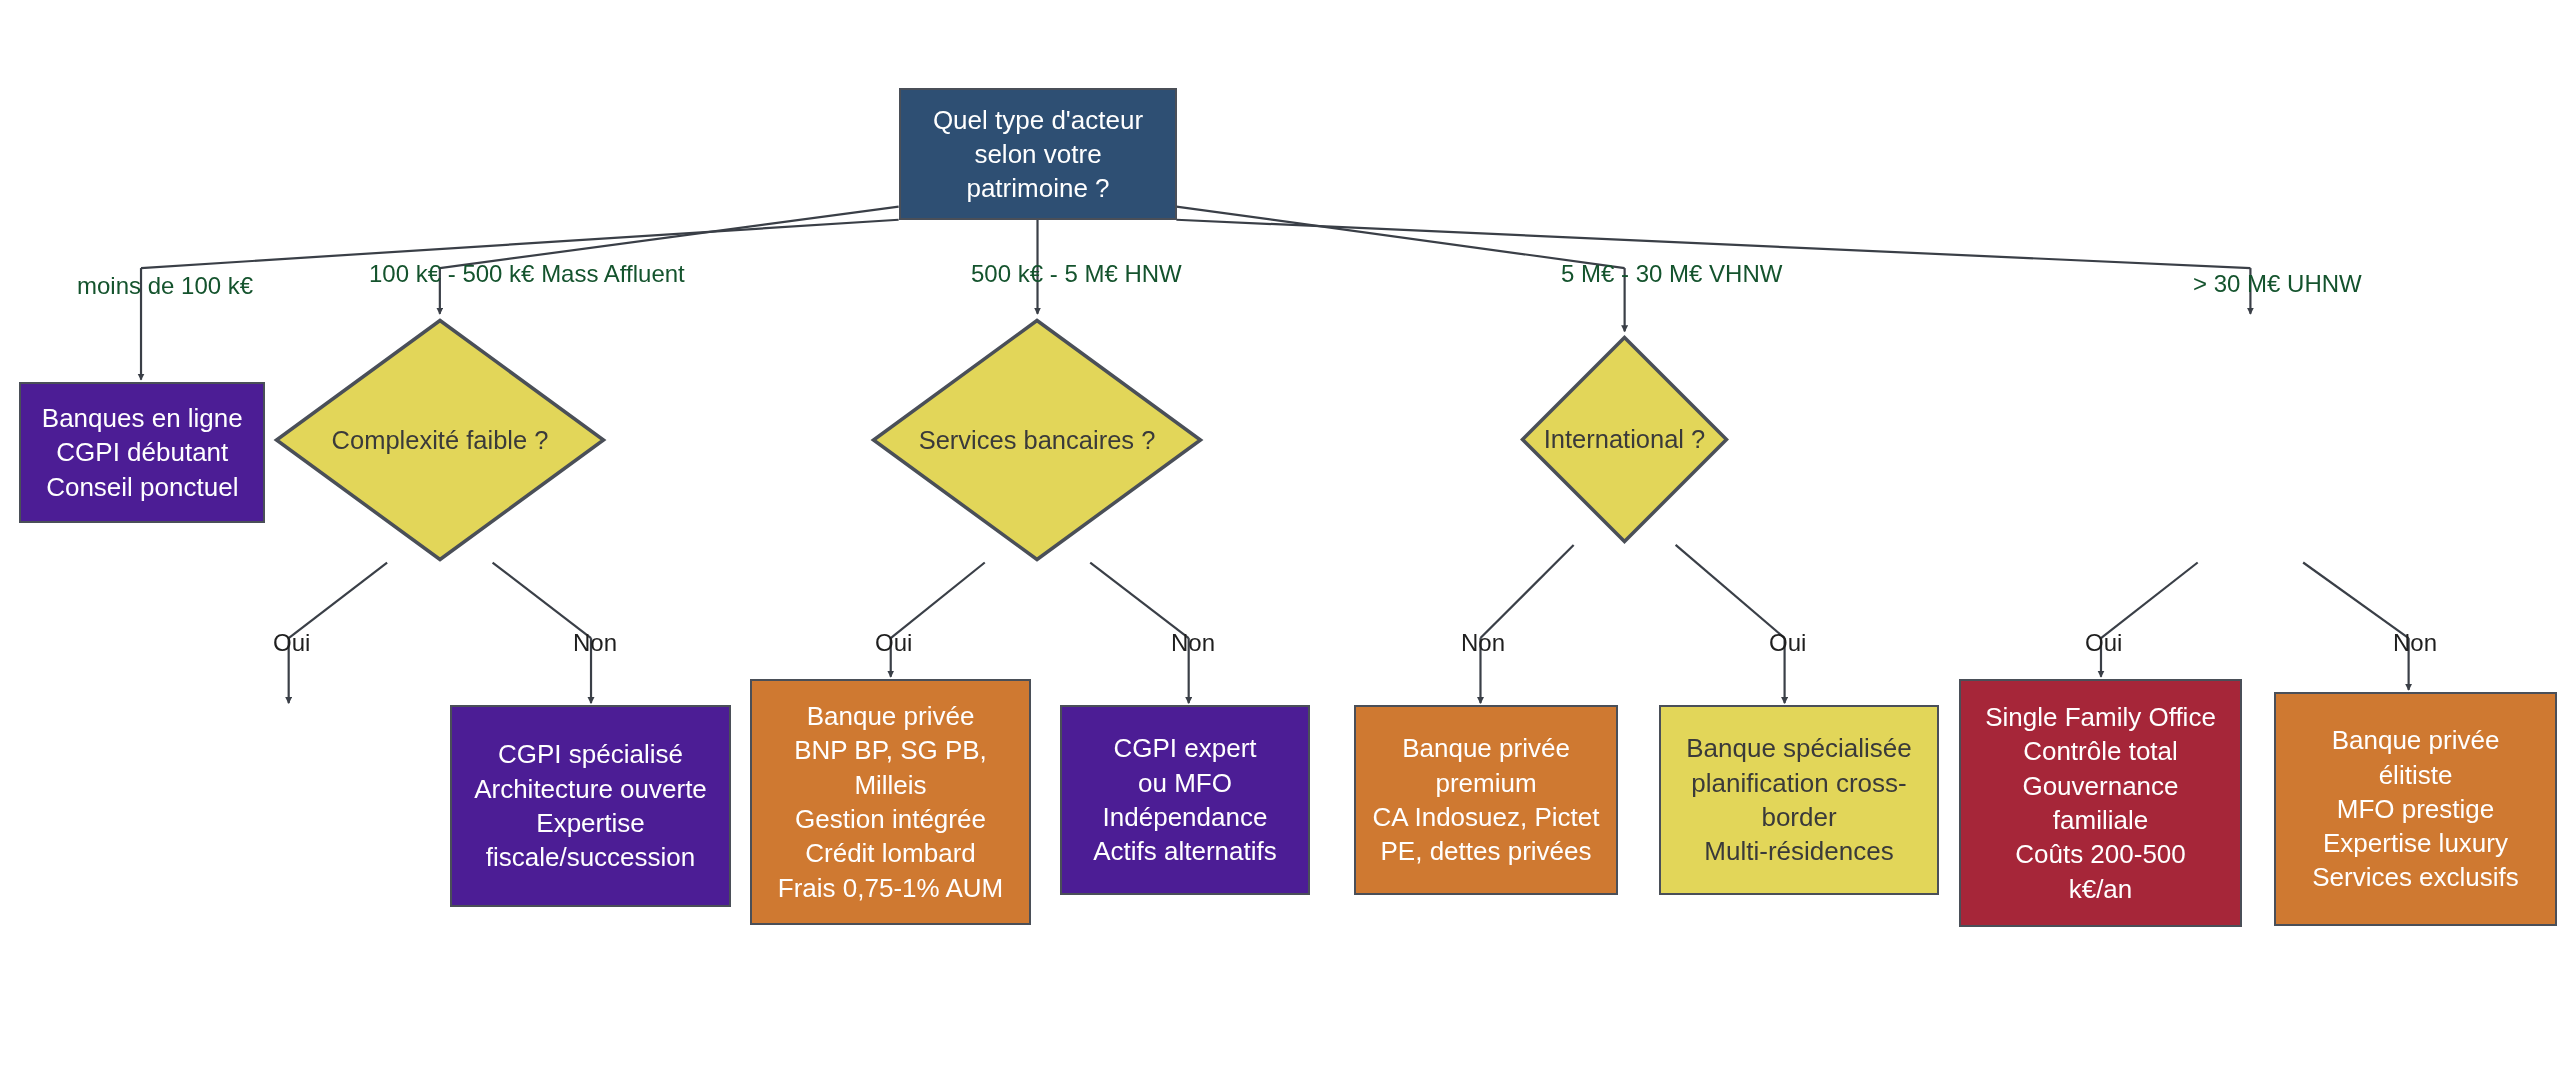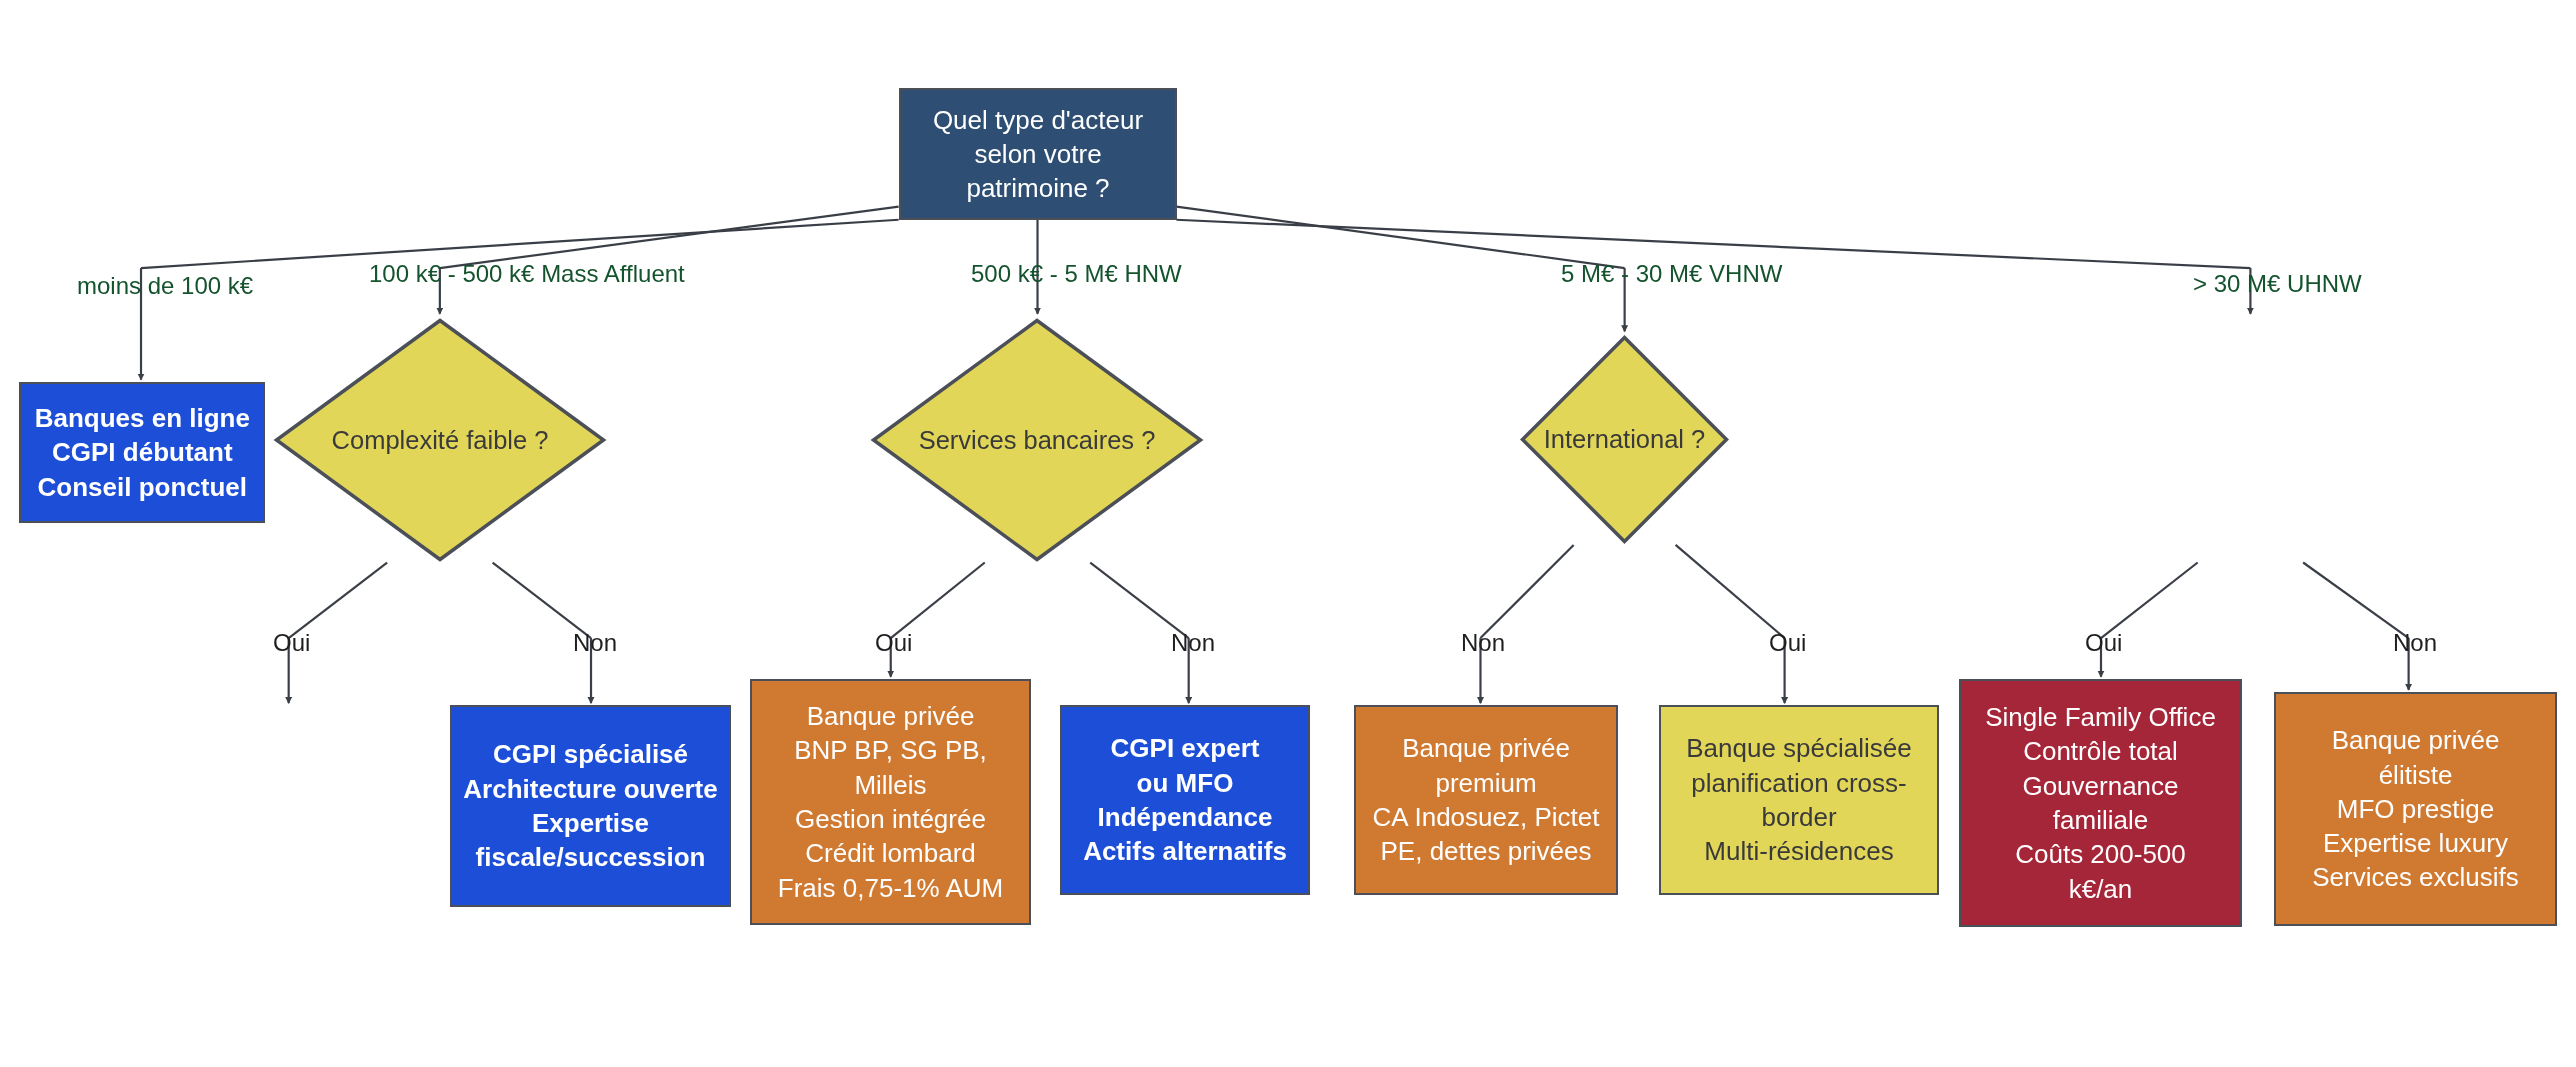--- a/index.html
+++ b/index.html
@@ -42,24 +42,23 @@
     display: block;
     white-space: nowrap;
   }
   .root {
     background: #2e4f73;
     color: #ffffff;
     font-size: 26px;
     justify-content: center;
   }
   .box-green {
-    background: #1d4ed8;
-    color: #ffffff;
-    font-size: 26px;
-    font-weight: bold;
+    background: #4c1d95;
+    color: #ffffff;
+    font-size: 26px;
   }
   .box-orange {
     background: #cf7931;
     color: #ffffff;
     font-size: 26px;
   }
   .box-yellow {
     background: #e2d659;
     color: #3a3a3a;
     font-size: 26px;

